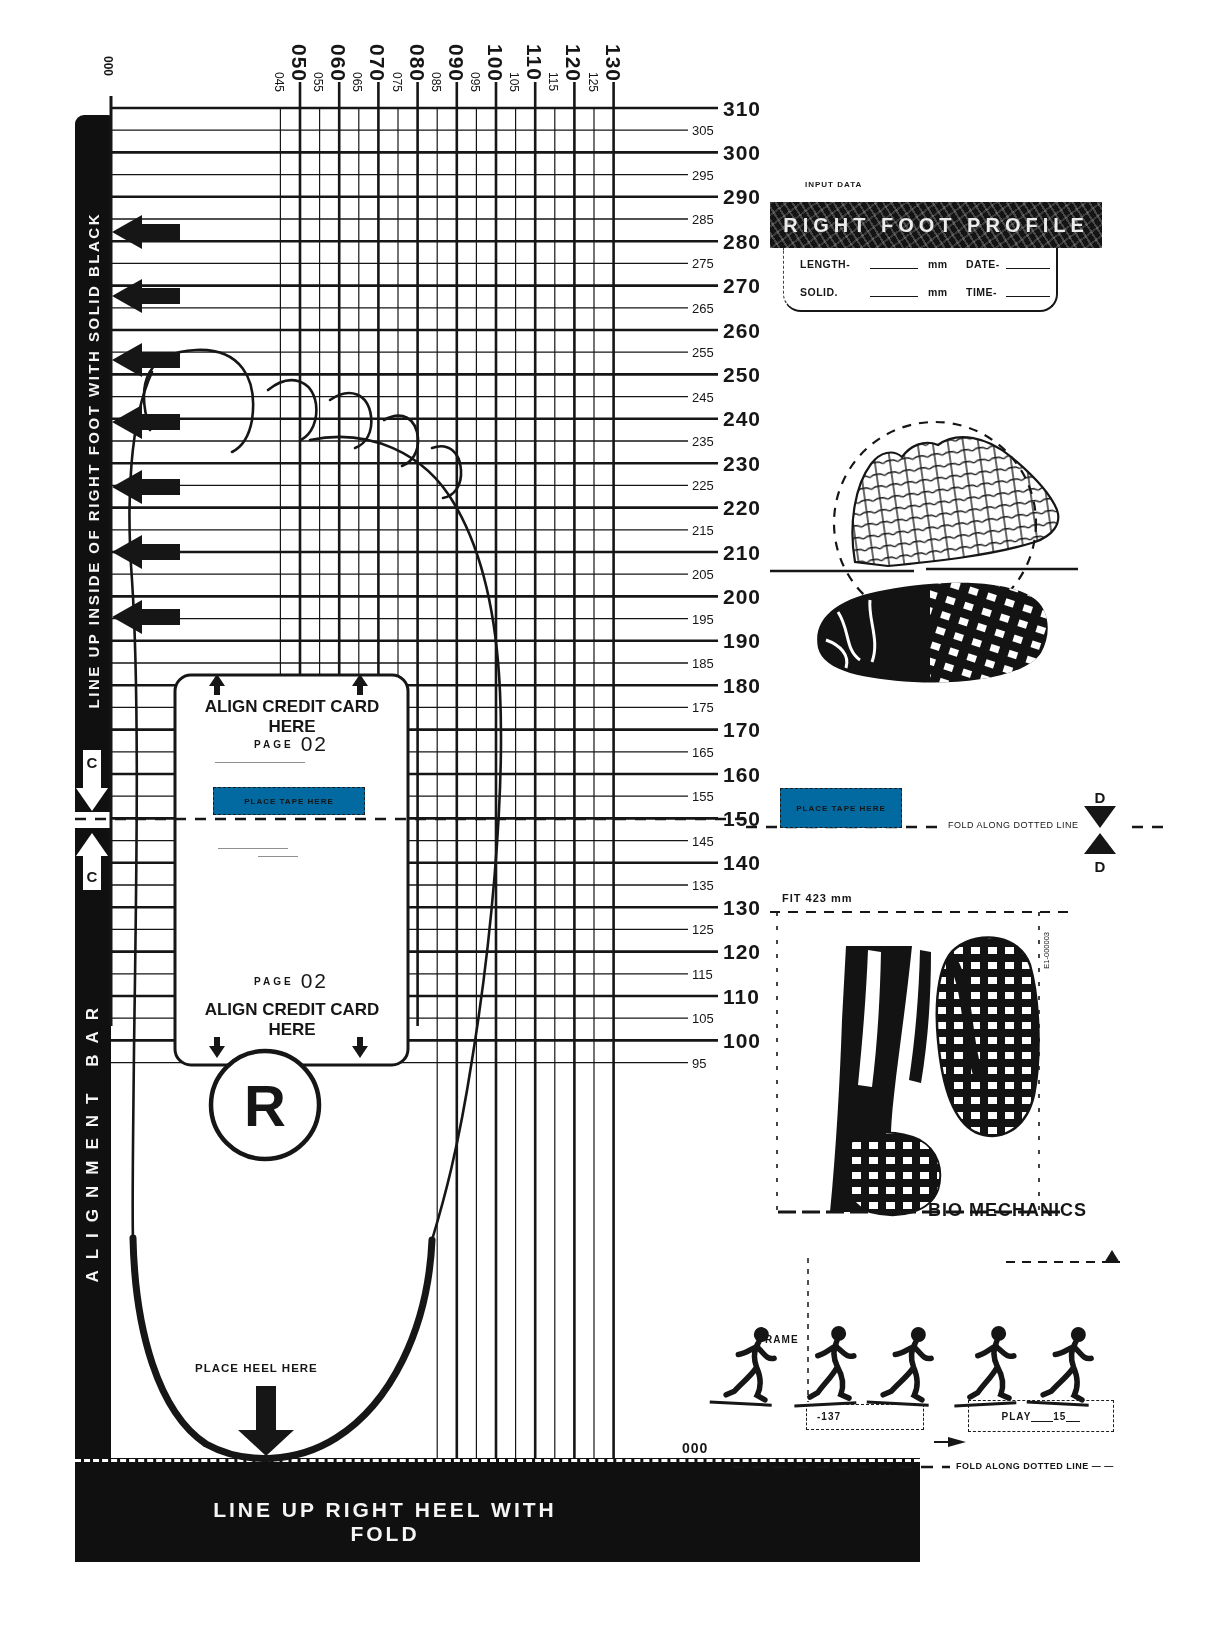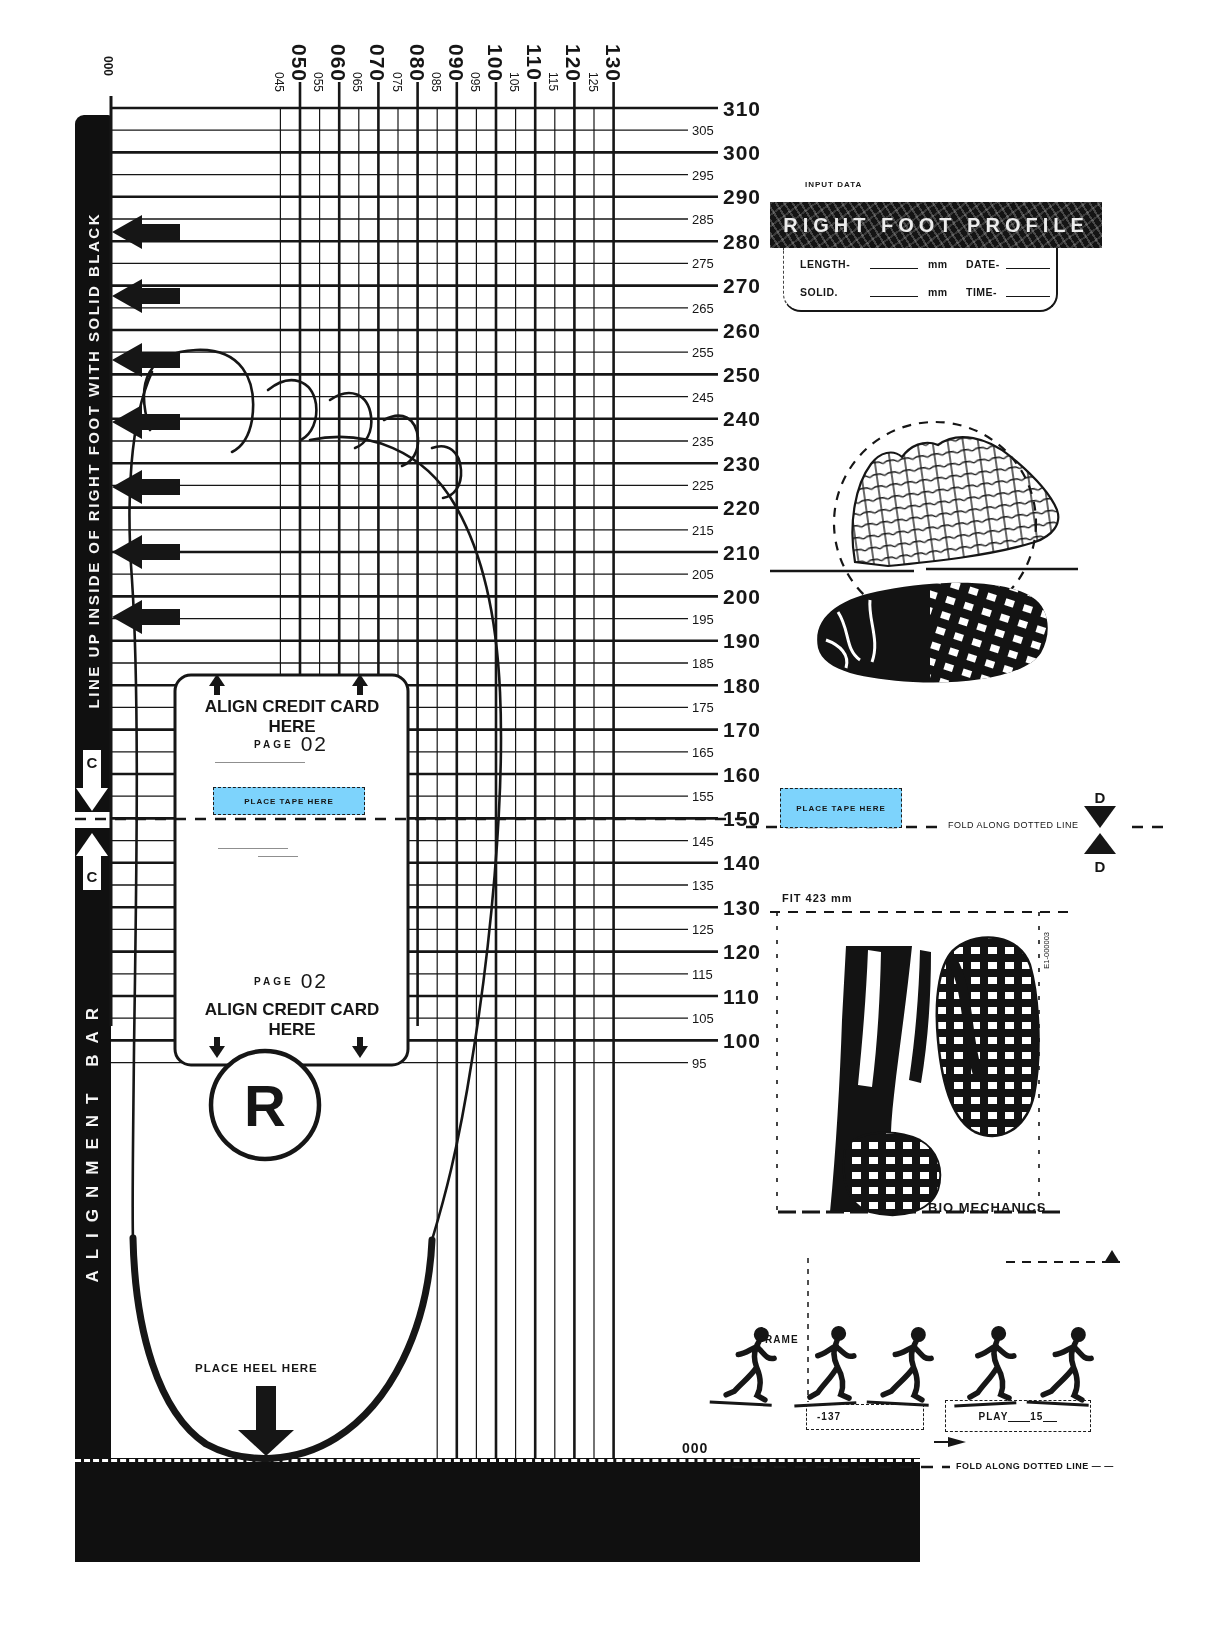--- a/index.html
+++ b/index.html
@@ -4,21 +4,21 @@
 <style>
   html,body{margin:0;padding:0;background:#e8e8e8}
   #page{position:relative;width:1228px;height:1634px;background:#fff;overflow:hidden;
         font-family:"Liberation Sans",sans-serif;color:#161616}
   .abs{position:absolute}
   svg{position:absolute;left:0;top:0;pointer-events:none}
   .bar{background:#101010}
   .vtext{writing-mode:vertical-rl;transform:rotate(180deg);white-space:nowrap}
   .wlabel{color:#f5f5f5;font-weight:bold}
   .center{display:flex;align-items:center;justify-content:center;text-align:center}
-  .dashedbox{border:1.6px dashed #1c1c1c;background:#7dd3fc;box-sizing:border-box}
+  .dashedbox{border:1.6px dashed #1c1c1c;background:#0369a1;box-sizing:border-box}
   .blank{display:inline-block;border-bottom:1.6px solid #161616;height:10px;vertical-align:baseline}
   .artifact{position:absolute;border-top:1.6px solid #8f8f8f}
   #profile-title{background:
      repeating-linear-gradient(58deg, rgba(255,255,255,.22) 0 2px, transparent 2px 7px),
      repeating-linear-gradient(-37deg, rgba(255,255,255,.16) 0 2px, transparent 2px 9px),
      #141414;
      color:#ececec;font-weight:bold;font-size:20px;letter-spacing:5px;
      display:flex;align-items:center;justify-content:center}
   #input-box{border-right:2.5px solid #161616;border-bottom:2.5px solid #161616;
      border-left:1.6px dashed #444;border-radius:0 0 18px 18px;box-sizing:border-box}
@@ -28,20 +28,21 @@
 </head>
 <body>
 
 <div id="page">
 
   <div class="abs bar" id="bar-top" style="left:75px;top:115px;width:36px;height:697px;border-radius:9px 3px 0 0"></div>
   <div class="abs bar" id="bar-bottom" style="left:75px;top:828px;width:36px;height:630px"></div>
 
   <div class="abs bar" style="left:75px;top:1458px;width:845px;height:104px"></div>
   <div class="abs" style="left:75px;top:1459px;width:845px;height:0;border-top:3px dashed #fff"></div>
+  <div class="abs wlabel" style="left:180px;top:1498px;width:410px;text-align:center;font-size:21px;letter-spacing:3px">LINE UP RIGHT HEEL WITH FOLD</div>
 
   <svg id="art" width="1228" height="1634" viewBox="0 0 1228 1634">
     <defs>
       <pattern id="mesh" width="15" height="12" patternUnits="userSpaceOnUse" patternTransform="rotate(-8)">
         <path d="M0 6 Q7.5 1 15 6 M7 0 V12" stroke="#161616" stroke-width="1.3" fill="none"></path>
       </pattern>
       <pattern id="treadW" width="19" height="16" patternUnits="userSpaceOnUse" patternTransform="rotate(18)">
         <rect x="2" y="2" width="9" height="7" fill="#fff"></rect>
       </pattern>
       <pattern id="treadB" width="17" height="15" patternUnits="userSpaceOnUse">
@@ -343,28 +344,28 @@
 
   <div class="abs" style="left:235px;top:1072px;width:60px;text-align:center;font-size:58px;font-weight:bold">R</div>
   <div class="abs" style="left:195px;top:1362px;width:140px;text-align:left;font-size:11.5px;font-weight:bold;letter-spacing:1px">PLACE HEEL HERE</div>
 
   <div class="abs dashedbox center" style="left:780px;top:788px;width:122px;height:40px">
     <span style="font-size:8px;font-weight:bold;letter-spacing:1px">PLACE TAPE HERE</span>
   </div>
   <div class="abs" style="left:948px;top:820px;width:190px;font-size:9px;font-weight:normal;letter-spacing:.5px">FOLD ALONG DOTTED LINE</div>
 
   <div class="abs" style="left:782px;top:892px;font-size:11px;font-weight:bold;letter-spacing:1px">FIT 423 mm</div>
-  <div class="abs" style="left:928px;top:1200px;font-size:13px;font-weight:bold;letter-spacing:1px">BIO MECHANICS</div>
+  <div class="abs" style="left:928px;top:1200px;font-size:18px;font-weight:bold;letter-spacing:1px">BIO MECHANICS</div>
   <div class="abs vtext" style="left:1042px;top:932px;font-size:7.5px">E1-000003</div>
 
   <div class="abs filmtxt" style="left:758px;top:1334px">FRAME</div>
   <div class="abs dashedbox" style="left:806px;top:1404px;width:118px;height:26px;background:transparent">
     <span class="filmtxt" style="position:absolute;left:10px;top:6px">-137</span>
   </div>
-  <div class="abs dashedbox center" style="left:945px;top:1400px;width:146px;height:32px;background:transparent;">
+  <div class="abs dashedbox center" style="left:968px;top:1400px;width:146px;height:32px;background:transparent;">
     <span class="filmtxt">PLAY</span>
     <span class="blank" style="width:22px"></span>
     <span class="filmtxt">15</span>
     <span class="blank" style="width:14px"></span>
   </div>
 
   <div class="abs" style="left:682px;top:1440px;font-size:14px;font-weight:bold;letter-spacing:1px">000</div>
   <div class="abs" style="left:956px;top:1461px;width:230px;font-size:9px;font-weight:bold;letter-spacing:.5px">FOLD ALONG DOTTED LINE — —</div>
 
 </div>

